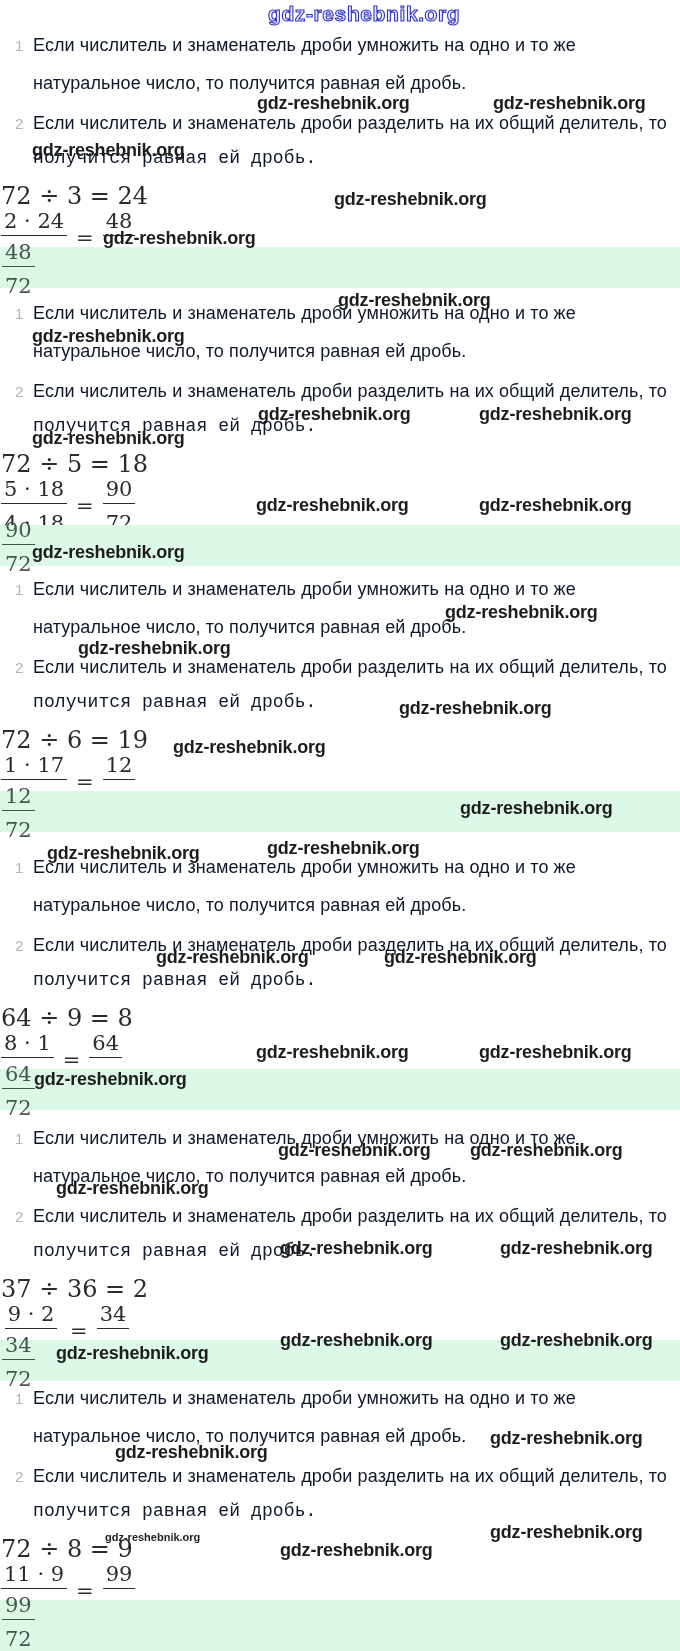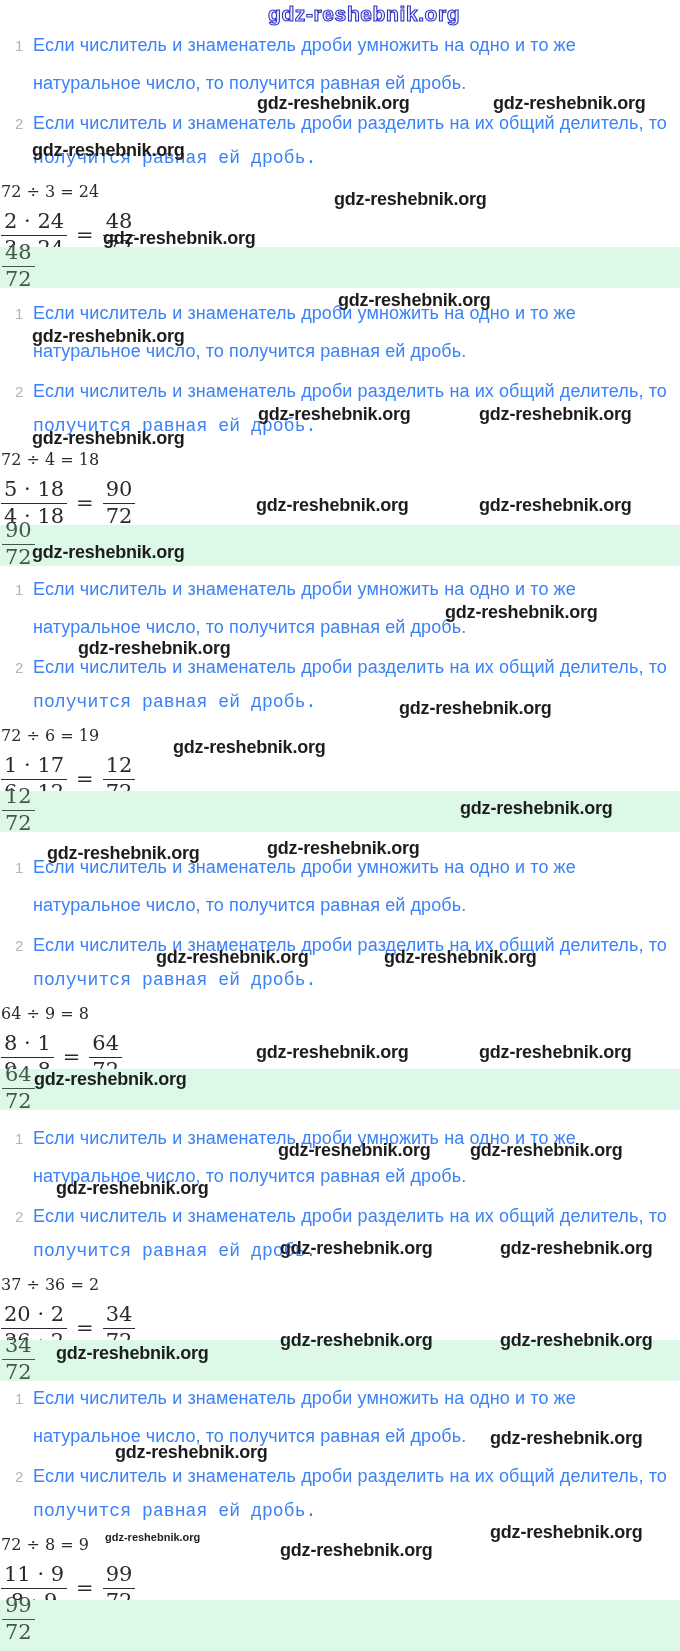--- a/index.html
+++ b/index.html
@@ -15,35 +15,36 @@
   .r1l1 { top:0; }
   .r1l2 { top:38px; }
   .r2l1 { top:78px; }
   .r2l2 { top:113px;font-family:Liberation Mono, monospace; }
   .lnum {
     position:absolute; left:15px; top:2px;
     color:#b3b3b3; font-size:15px;
   }
   .ltext {
     position:absolute; left:33px; top:0;
-    font-size:18px; color:#3b82f6; white-space:nowrap; letter-spacing:0.1px;
+    font-size:18px; color:#0f172a; white-space:nowrap; letter-spacing:0.1px;
   }
   .diveq {
     position:absolute; left:1px; top:147px;
-    font-family:"DejaVu Serif", serif; font-size:16px; color:#2b2b2b;
+    font-family:"DejaVu Serif", serif; font-size:24px; color:#2b2b2b;
     white-space:nowrap;
   }
   .fraceq {
     position:absolute; left:1px; top:175px;
     display:flex; align-items:center; gap:9px;
   }
   .frac {
     display:inline-flex; flex-direction:column; align-items:center;
     font-family:"DejaVu Serif", serif; font-size:21px; line-height:1.0;
     color:#2b2b2b;
+    gap:7px;
   }
   .fn { padding:1px 3px 3px; border-bottom:1.7px solid #2b2b2b; }
   .fd { padding-top:2px; }
   .eqs { font-family:"DejaVu Serif", serif; font-size:21px; color:#2b2b2b; }
   .ansbox {
     position:absolute; left:0; top:212px; width:680px; height:41px;
     background:var(--hl);
   }
   .b2 .ansbox { top:222px; }
   .b6 .ansbox { height:51px; }
@@ -107,21 +108,21 @@
     <div class="rline r1l2">
       <span class="ltext">натуральное число, то получится равная ей дробь.</span>
     </div>
     <div class="rline r2l1">
       <span class="lnum">2</span>
       <span class="ltext">Если числитель и знаменатель дроби разделить на их общий делитель, то</span>
     </div>
     <div class="rline r2l2">
       <span class="ltext">получится равная ей дробь.</span>
     </div>
-    <div class="diveq">72 ÷ 4 = 18</div>
+    <div class="diveq">72 ÷ 5 = 18</div>
     <div class="fraceq">
       <span class="frac">
         <span class="fn">5 · 18</span>
         <span class="fd">4 · 18</span>
       </span>
       <span class="eqs">=</span>
       <span class="frac">
         <span class="fn">90</span>
         <span class="fd">72</span>
       </span>
@@ -215,21 +216,21 @@
     <div class="rline r2l1">
       <span class="lnum">2</span>
       <span class="ltext">Если числитель и знаменатель дроби разделить на их общий делитель, то</span>
     </div>
     <div class="rline r2l2">
       <span class="ltext">получится равная ей дробь.</span>
     </div>
     <div class="diveq">37 ÷ 36 = 2</div>
     <div class="fraceq">
       <span class="frac">
-        <span class="fn">20 · 2</span>
+        <span class="fn">9 · 2</span>
         <span class="fd">36 · 2</span>
       </span>
       <span class="eqs">=</span>
       <span class="frac">
         <span class="fn">34</span>
         <span class="fd">72</span>
       </span>
     </div>
     <div class="ansbox">
       <span class="frac ans">

